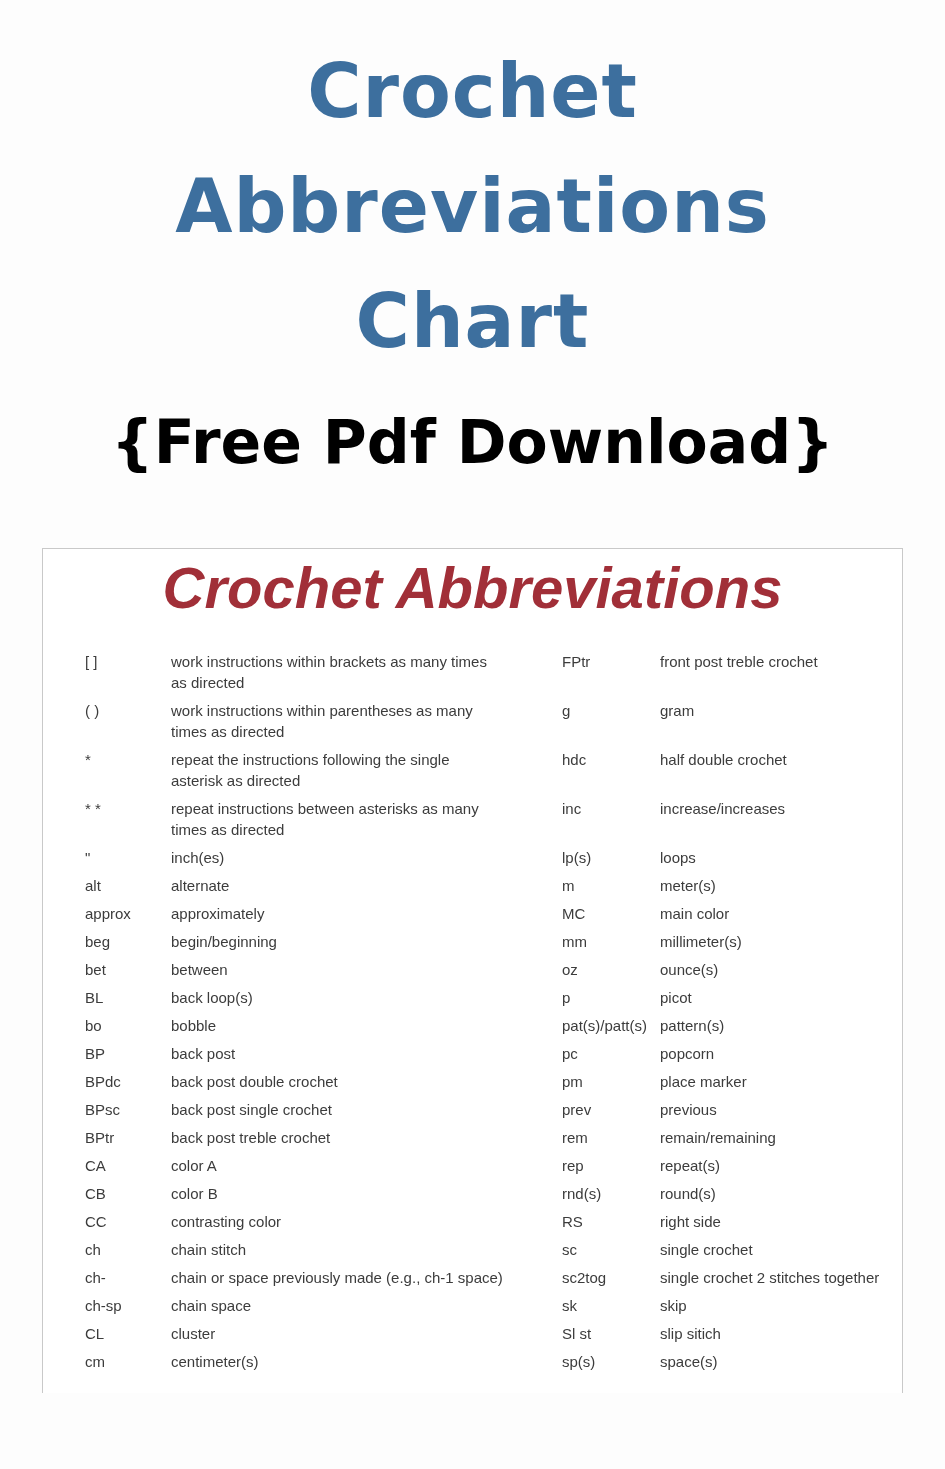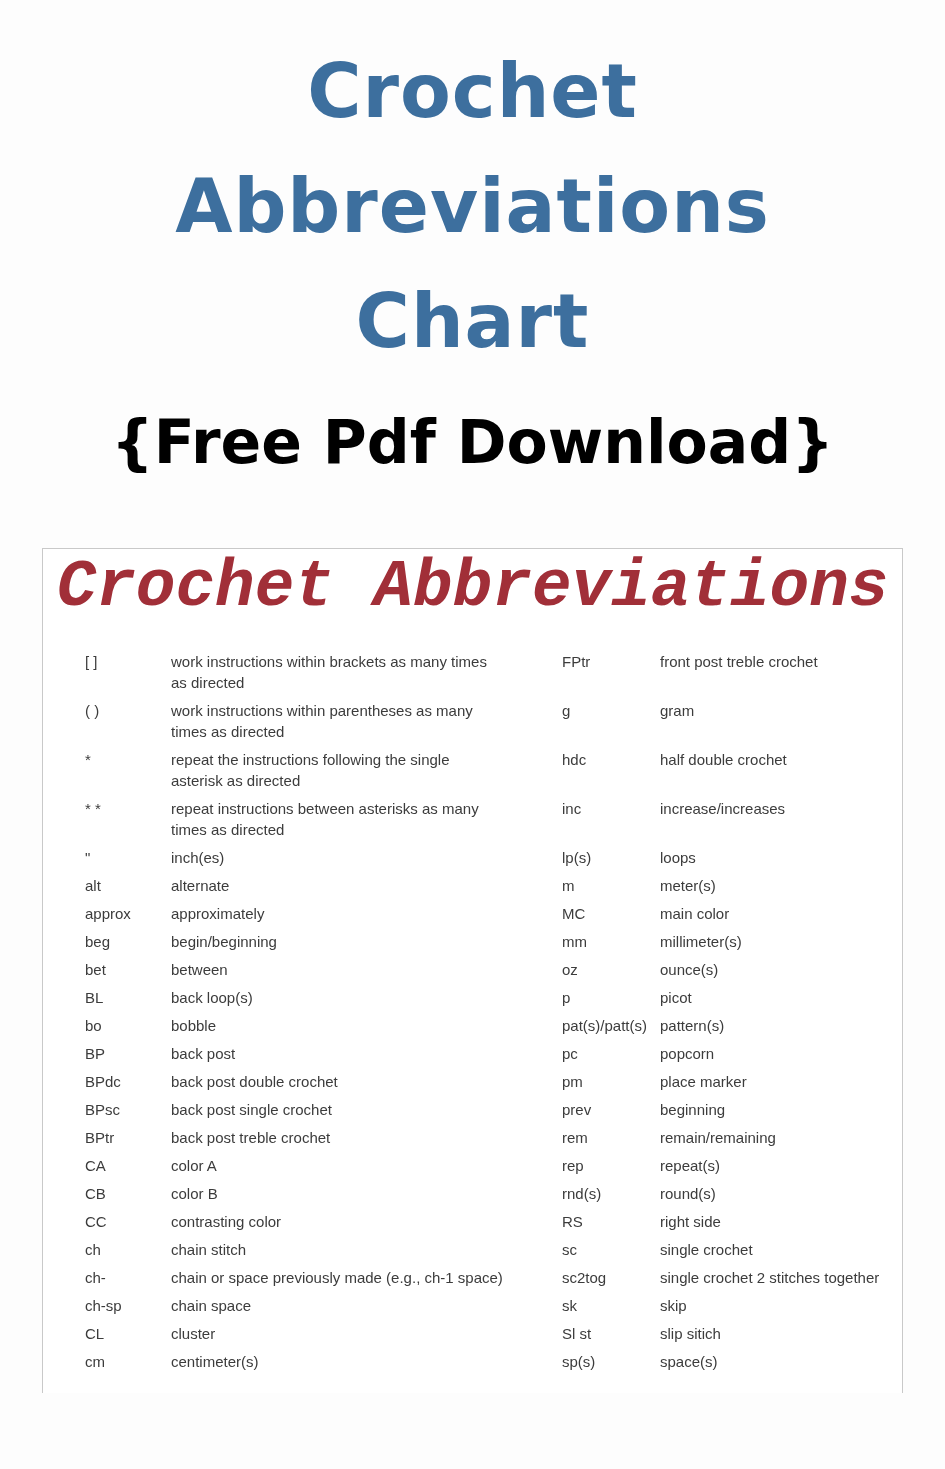--- a/index.html
+++ b/index.html
@@ -41,24 +41,24 @@
     width: 861px; height: 845px;
     box-sizing: border-box;
     background: #ffffff;
     border: 1px solid #c9c9c9;
     border-bottom: none;
     overflow: hidden;
   }
   .doc-heading {
     margin: 8px 0 32px 0;
     text-align: center;
-    font-family: Liberation Mono, monospace;
+    font-family: Liberation Sans, sans-serif;
     font-style: italic;
     font-weight: bold;
-    font-size: 66px;
+    font-size: 58px;
     line-height: 62px;
     color: #a12f38;
   }
 
   
   .abbr-table {
     padding-left: 42px;
     padding-right: 20px;
     font-size: 15px;
     line-height: 21px;
@@ -194,21 +194,21 @@
           <span class="right-pair">
             <span class="cell-abbr2">pm</span>
             <span class="cell-def2">place marker</span>
           </span>
         </div>
         <div class="row">
           <span class="cell-abbr">BPsc</span>
           <span class="cell-def">back post single crochet</span>
           <span class="right-pair">
             <span class="cell-abbr2">prev</span>
-            <span class="cell-def2">beginning</span>
+            <span class="cell-def2">previous</span>
           </span>
         </div>
         <div class="row">
           <span class="cell-abbr">BPtr</span>
           <span class="cell-def">back post treble crochet</span>
           <span class="right-pair">
             <span class="cell-abbr2">rem</span>
             <span class="cell-def2">remain/remaining</span>
           </span>
         </div>

